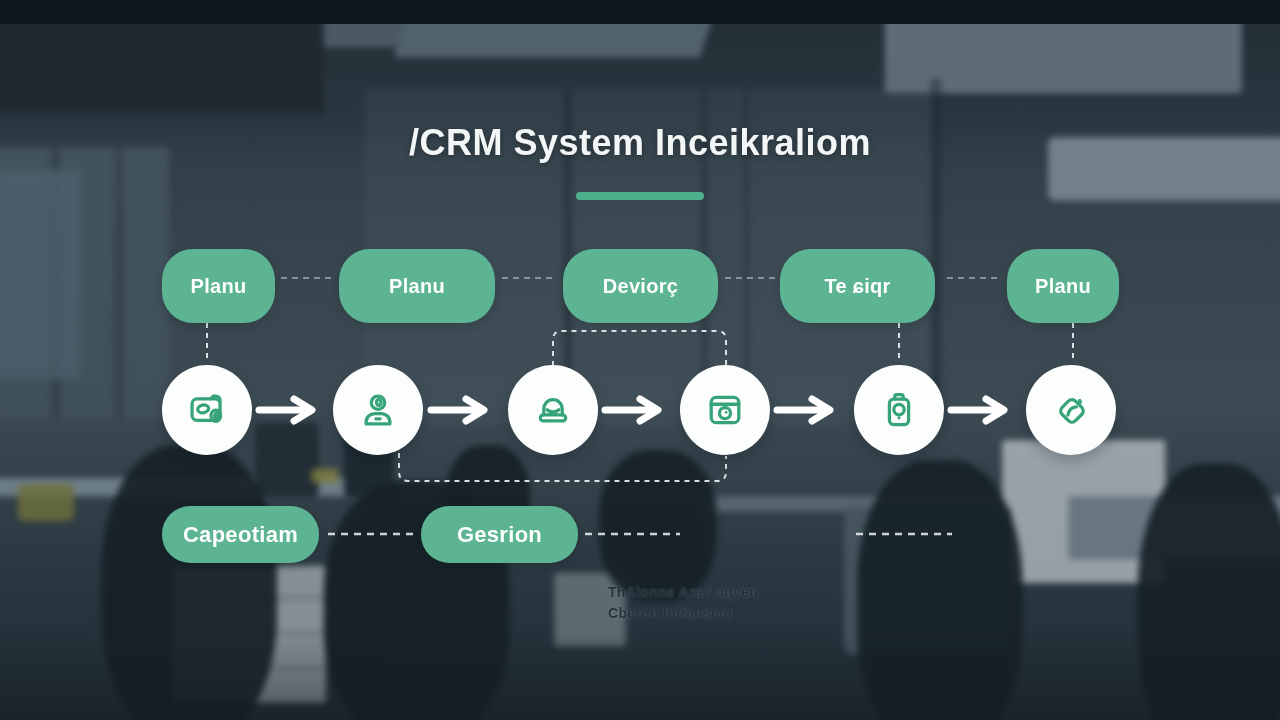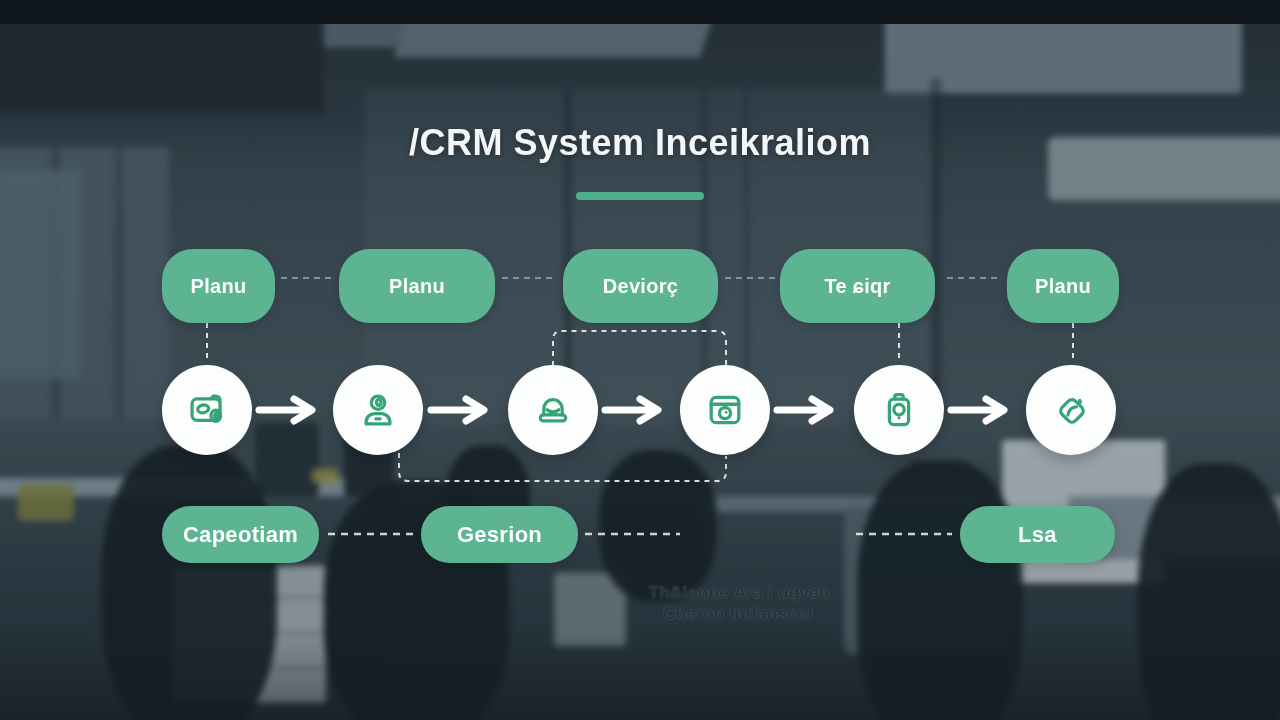--- a/index.html
+++ b/index.html
@@ -65,22 +65,22 @@
   .circle{
     position:absolute;top:341px;width:90px;height:90px;border-radius:50%;
     background:#fcfdfd;display:flex;align-items:center;justify-content:center;
     box-shadow:0 6px 14px rgba(10,20,26,.22);
   }
   .circle svg{width:46px;height:46px;}
   .ic{fill:none;stroke:#36a478;stroke-width:1.7;stroke-linecap:round;stroke-linejoin:round;}
   .arrow{position:absolute;top:371px;width:74px;height:30px;}
   .overlay-svg{position:absolute;inset:0;pointer-events:none;}
   .caption{
-    position:absolute;left:589px;top:558px;width:300px;text-align:center;
-    font-size:17px;line-height:21px;color:#24323c;letter-spacing:.3px;font-weight:700;
+    position:absolute;left:608px;top:558px;width:300px;
+    font-size:14px;line-height:21px;color:#24323c;letter-spacing:.3px;font-weight:700;
     text-shadow:0 0 2px rgba(215,226,232,.3);
   }
 </style>
 </head>
 <body>
 
 <div id="stage">
 
   <div class="bg">
     <div class="ceiling"></div>
@@ -249,22 +249,19 @@
         <path d="M40 4 L58 15 L40 26"></path>
     </g>
   </svg>
 
   <div class="pill pill-bottom" style="left:421px;width:157px;">
     <span>Gesrion</span>
   </div>
   <div class="pill pill-bottom" style="left:162px;width:157px;">
     <span>Capeotiam</span>
   </div>
-  <div class="pill pill-bottom" style="left:960px;width:155px;">
-    <span>Lsa</span>
-  </div>
 
   <div class="caption">
     <div>Th&amp;lonne Ara / ugven</div>
     <div>Cberon Intfanscor</div>
   </div>
 
 </div>
 
 </body></html>

